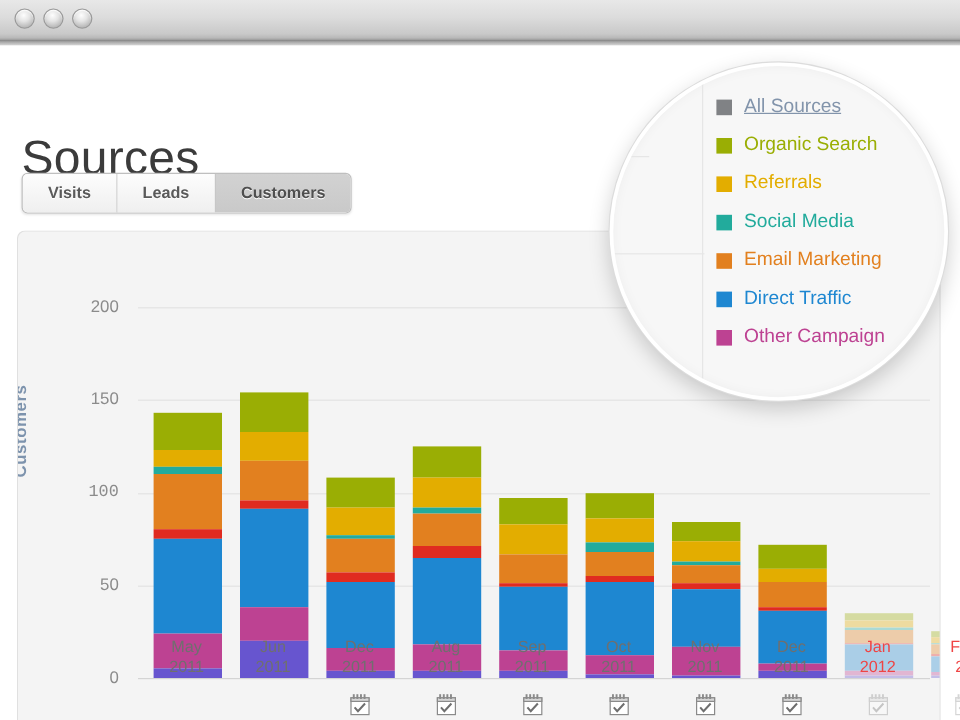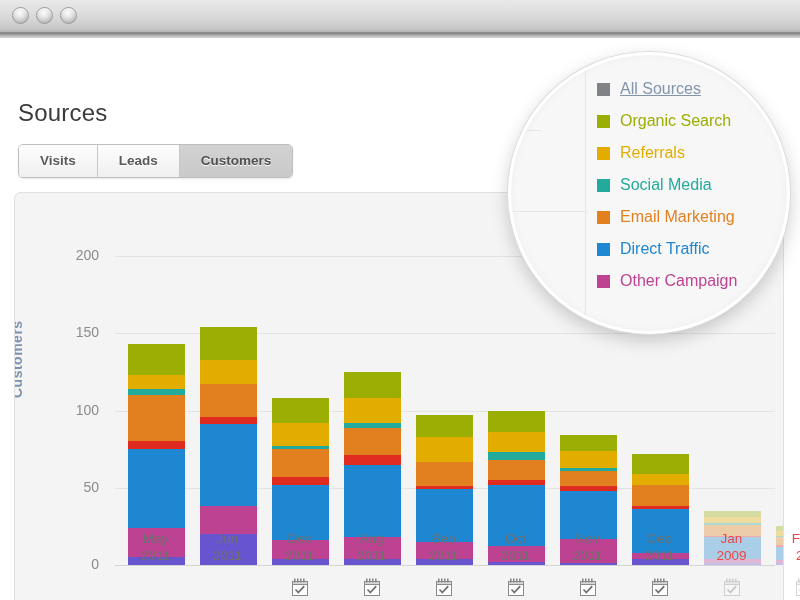--- a/index.html
+++ b/index.html
@@ -50,21 +50,21 @@
   #page {
     position: absolute;
     left: 0; top: 38px;
     width: 800px; height: 562px;
     background: #ffffff;
   }
 
   #page-title {
     position: absolute;
     left: 18px; top: 45px;
-    font-size: 24px;
+    font-size: 40px;
     font-weight: 400;
     color: #3b3b3b;
     letter-spacing: 0.2px;
   }
 
   
   #tab-group {
     position: absolute;
     left: 18px; top: 106px;
     display: flex;
@@ -247,21 +247,21 @@
     </div>
 
   <div id="chart-panel">
     <div id="plot">
       <div id="y-axis-title">Customers</div>
     <div class="gridline axis-base" style="top: 372px;"></div>
         <div class="ytick" style="top: 372px;">0</div>
         <div class="gridline" style="top: 294.75px;"></div>
         <div class="ytick" style="top: 294.75px;">50</div>
         <div class="gridline" style="top: 217.5px;"></div>
-        <div class="ytick" style="top: 217.5px;">100</div>
+        <div class="ytick" style="top: 217.5px; font-family: Liberation Mono, monospace;">100</div>
         <div class="gridline" style="top: 140.25px;"></div>
         <div class="ytick" style="top: 140.25px;">150</div>
         <div class="gridline" style="top: 63px;"></div>
         <div class="ytick" style="top: 63px;">200</div>
         <div class="bar" style="left: 113px; bottom: 36px;">
           <div class="seg" style="height: 30.9px; background: rgb(154, 174, 4);"></div>
           <div class="seg" style="height: 13.905px; background: rgb(227, 173, 0);"></div>
           <div class="seg" style="height: 6.18px; background: rgb(34, 171, 156);"></div>
           <div class="seg" style="height: 46.35px; background: rgb(226, 128, 31);"></div>
           <div class="seg" style="height: 7.725px; background: rgb(224, 43, 32);"></div>
@@ -414,21 +414,21 @@
     <div class="xlabel" style="left: 619.5px; top: 492px;"><span>Dec</span><span class="ln2">2011</span></div>
     <div class="cal-icon" style="left: 650.5px; top: 540px;"><svg width="18" height="19" viewBox="0 0 18 19">
         <rect x="1.5" y="3.5" width="15" height="14" fill="#fff" stroke="#8a8a8a"></rect>
         <rect x="1.5" y="3.5" width="15" height="3" fill="#d6d6d6" stroke="#8a8a8a"></rect>
         <rect x="3" y="0.5" width="1.6" height="4" fill="#8a8a8a"></rect>
         <rect x="6" y="0.5" width="1.6" height="4" fill="#8a8a8a"></rect>
         <rect x="9" y="0.5" width="1.6" height="4" fill="#8a8a8a"></rect>
         <rect x="12" y="0.5" width="1.6" height="4" fill="#8a8a8a"></rect>
         <path d="M4.5 11.5 L7.3 14.6 L13.2 8.2" fill="none" stroke="#6f6f6f" stroke-width="1.7"></path>
       </svg></div>
-    <div class="xlabel ghost" style="left: 691.5px; top: 492px;"><span>Jan</span><span class="ln2">2009</span></div>
+    <div class="xlabel ghost" style="left: 691.5px; top: 492px;"><span>Jan</span><span class="ln2">2012</span></div>
     <div class="cal-icon ghost" style="left: 722.5px; top: 540px;"><svg width="18" height="19" viewBox="0 0 18 19">
         <rect x="1.5" y="3.5" width="15" height="14" fill="#fff" stroke="#8a8a8a"></rect>
         <rect x="1.5" y="3.5" width="15" height="3" fill="#d6d6d6" stroke="#8a8a8a"></rect>
         <rect x="3" y="0.5" width="1.6" height="4" fill="#8a8a8a"></rect>
         <rect x="6" y="0.5" width="1.6" height="4" fill="#8a8a8a"></rect>
         <rect x="9" y="0.5" width="1.6" height="4" fill="#8a8a8a"></rect>
         <rect x="12" y="0.5" width="1.6" height="4" fill="#8a8a8a"></rect>
         <path d="M4.5 11.5 L7.3 14.6 L13.2 8.2" fill="none" stroke="#6f6f6f" stroke-width="1.7"></path>
       </svg></div>
     <div class="xlabel ghost" style="left: 763.5px; top: 492px;"><span>Feb</span><span class="ln2">20</span></div>

